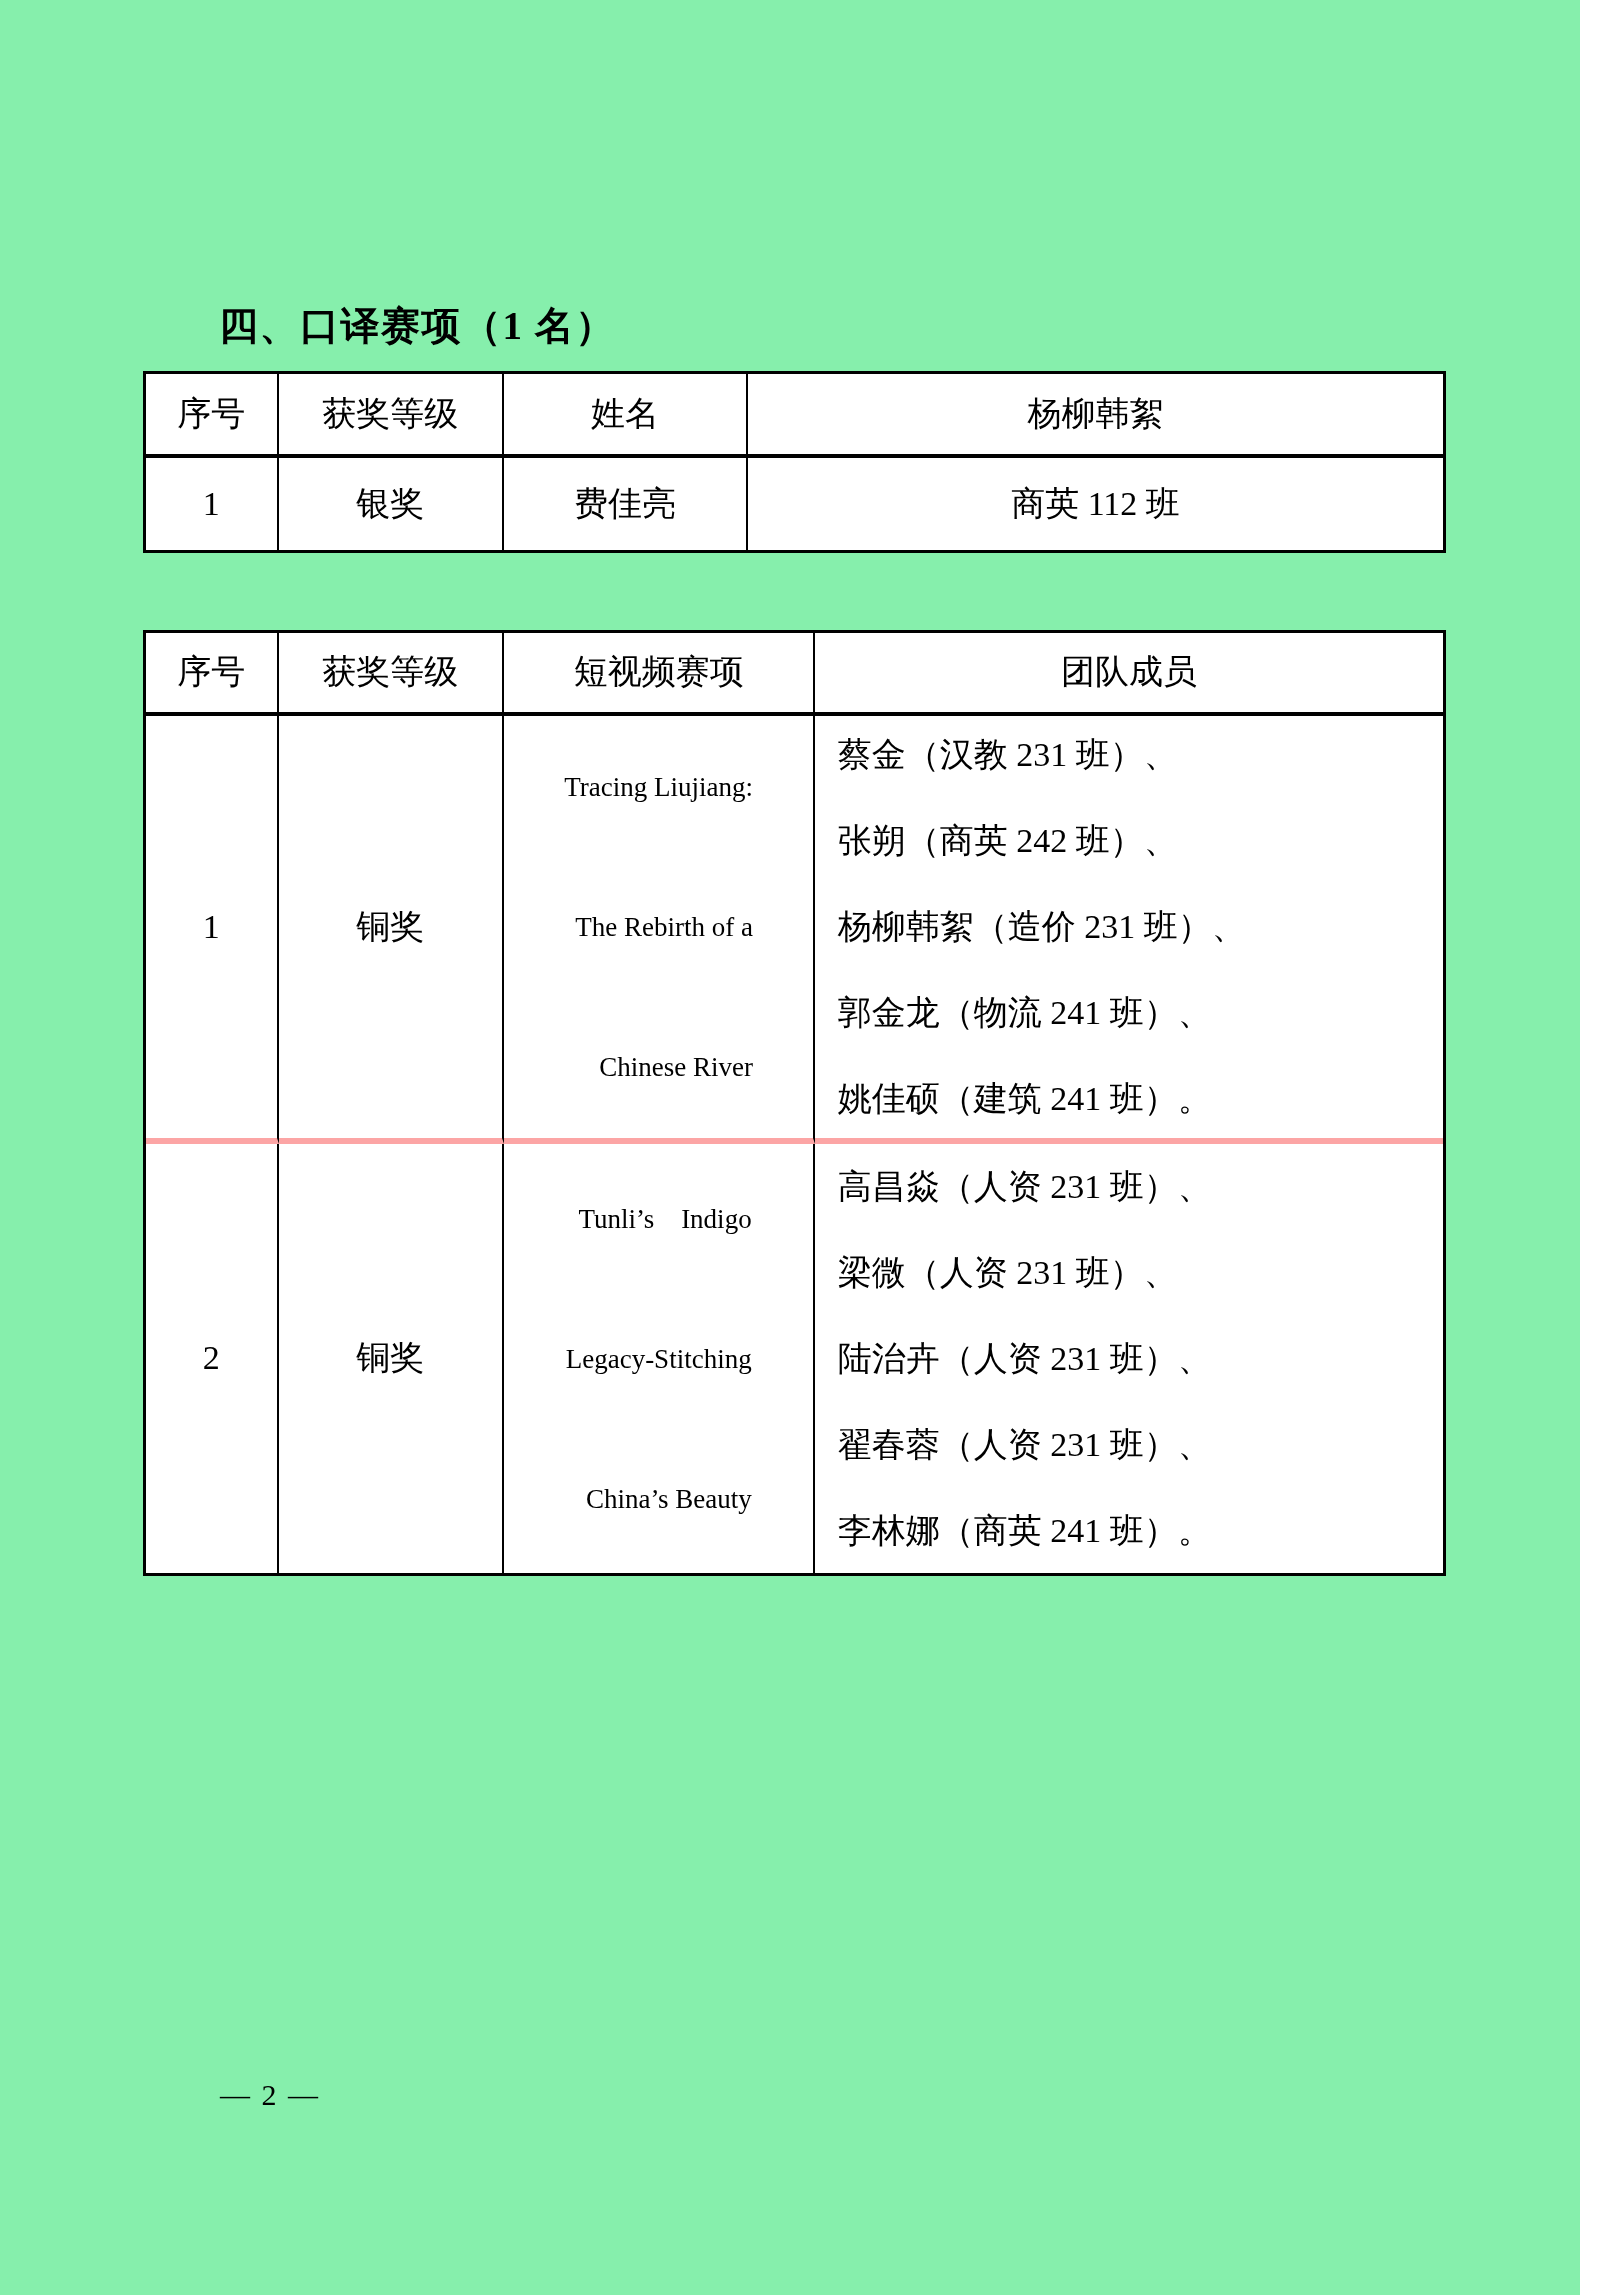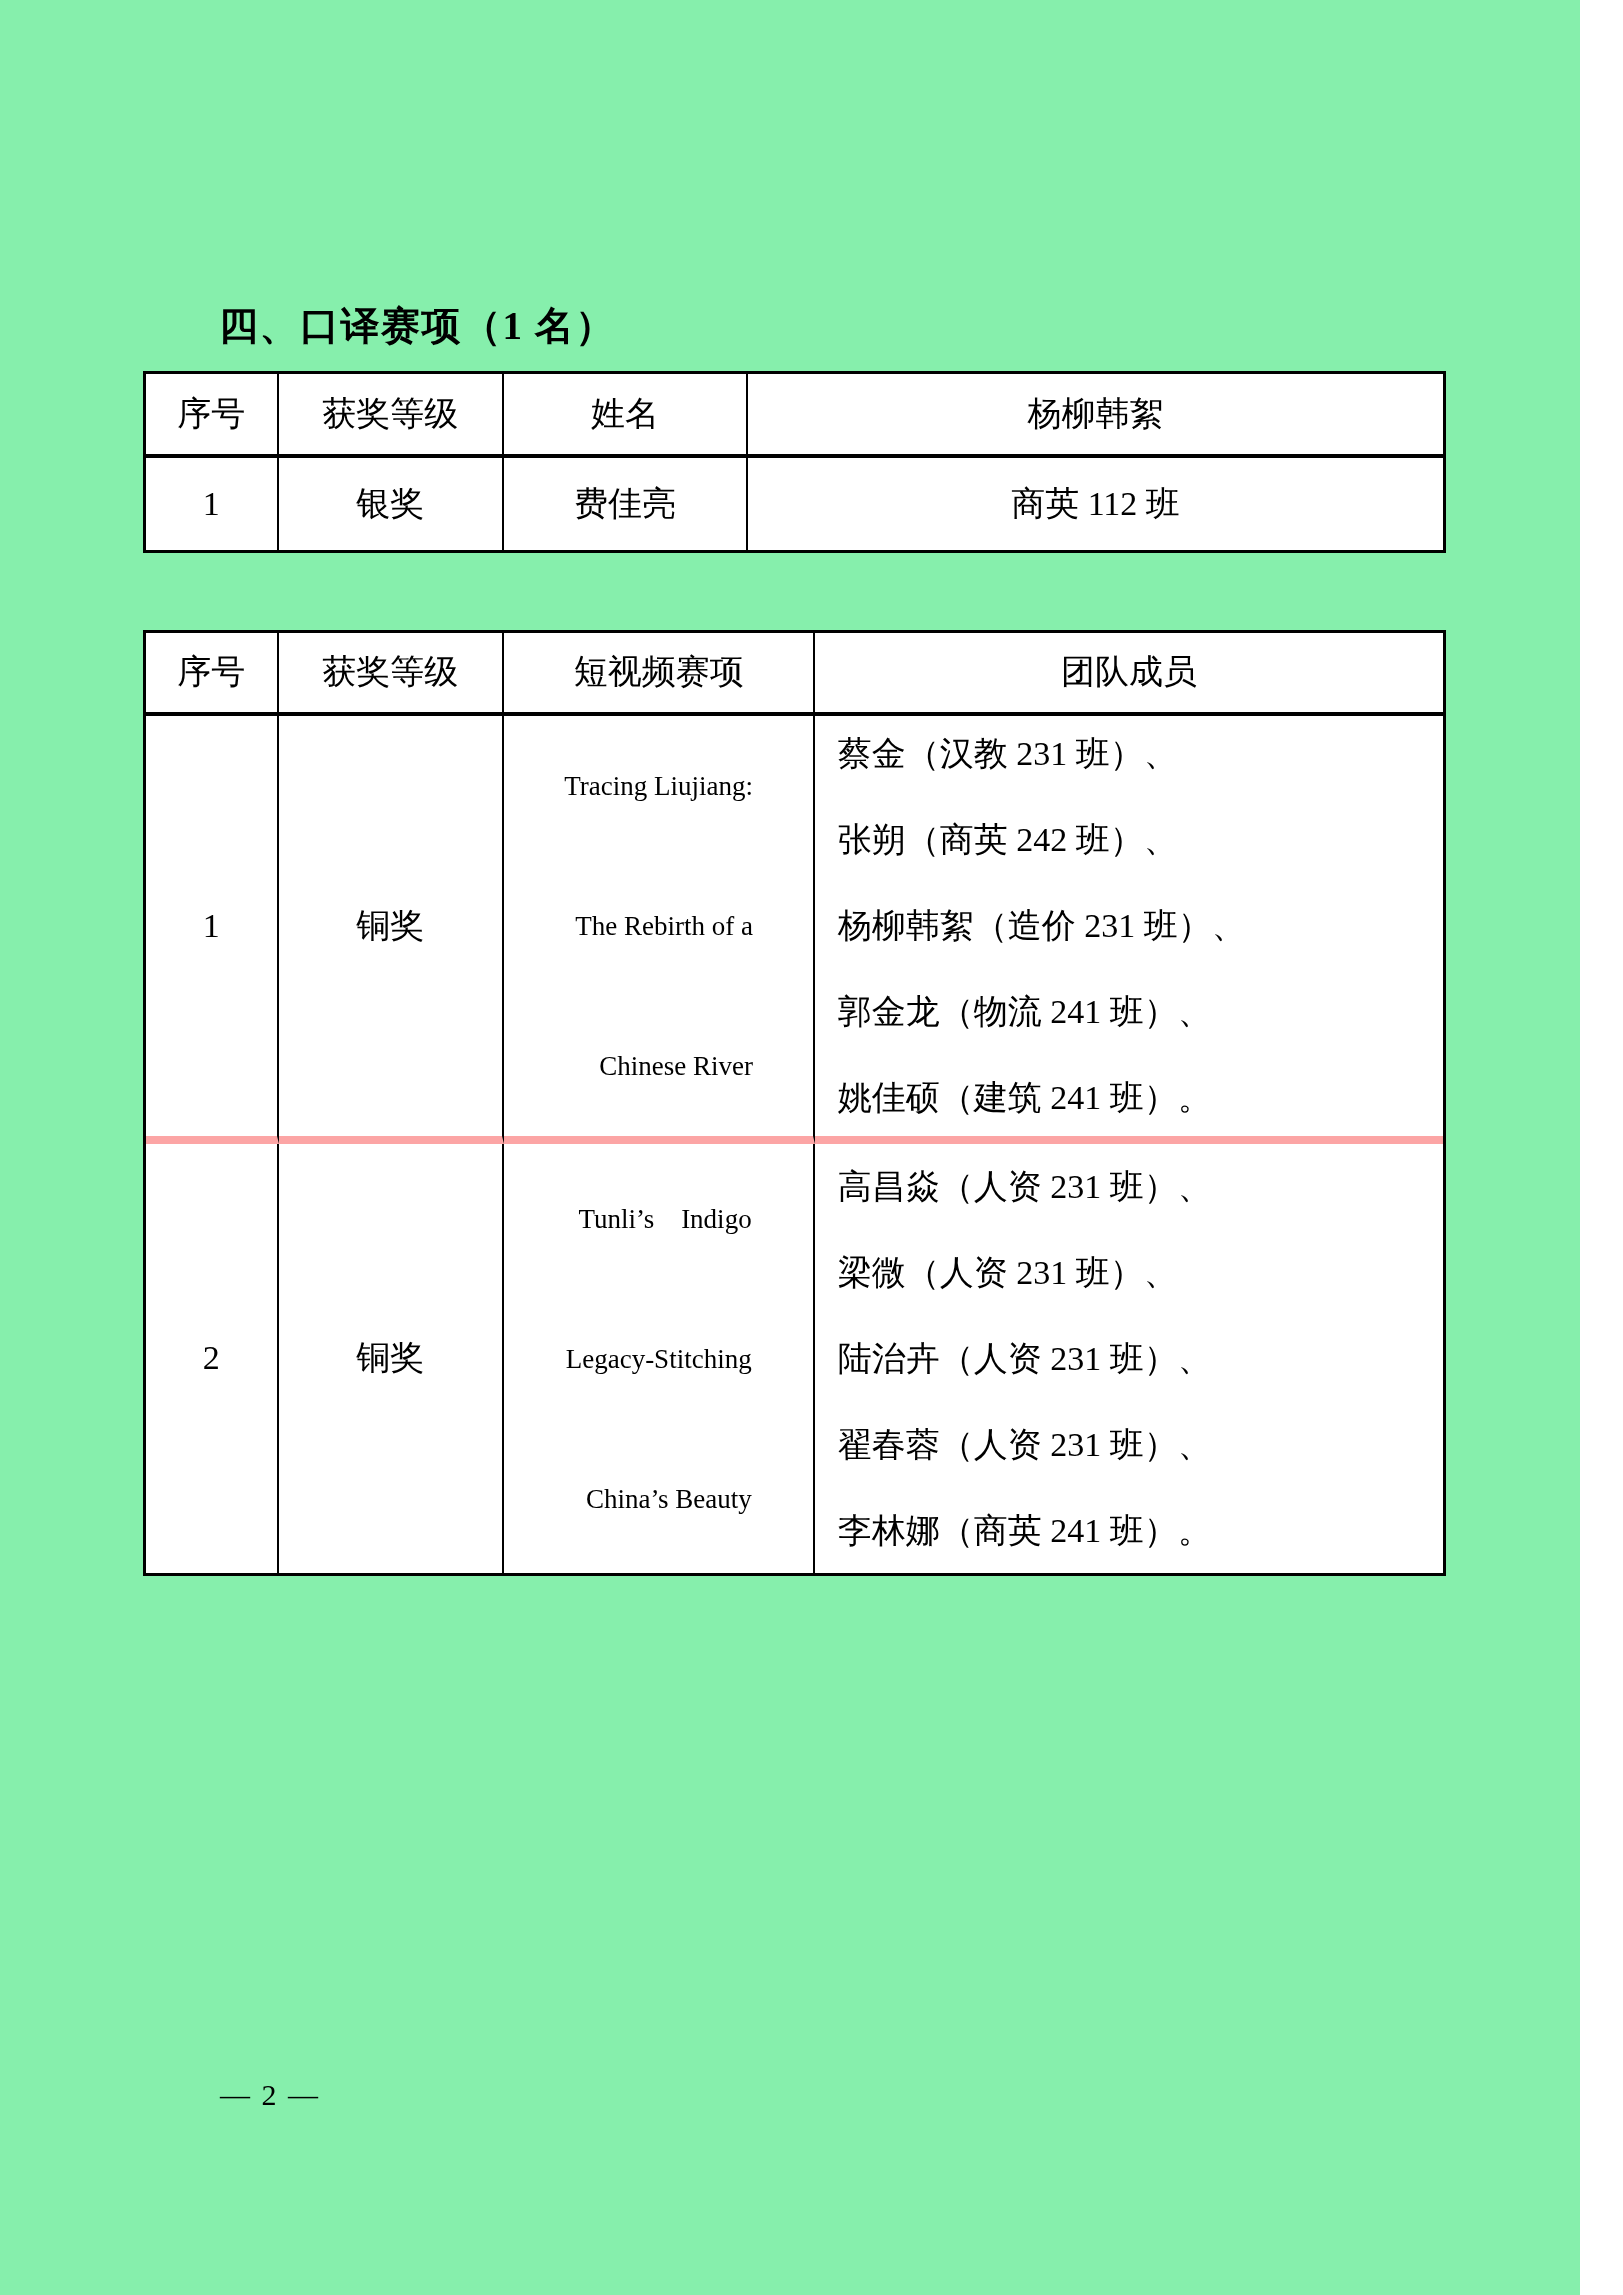--- a/index.html
+++ b/index.html
@@ -23,21 +23,21 @@
     top:371px;
     grid-template-columns:10.22% 17.39% 18.81% 53.58%;
     grid-template-rows:84px 92px;
   }
   #table-short-video {
     top:630px;
     grid-template-columns:10.22% 17.39% 23.99% 48.40%;
     grid-template-rows:83px 428px 429px;
   }
   .cell {
-    border-right:2px solid #000; border-bottom:8px solid #fca5a5;
+    border-right:2px solid #000; border-bottom:6px solid #fca5a5;
     display:flex; align-items:center; justify-content:center;
     text-align:center; font-size:34px; line-height:1.25; overflow:hidden;
   }
   .cell.last-col { border-right:none; }
   .cell.hdr      { border-bottom:4.1px solid #000; }
   .cell.last-row { border-bottom:none; }
   .pre { white-space:pre; }
   .members-cell { justify-content:flex-start; text-align:left; padding-left:22.5px; }
   .members-text { line-height:86px; font-size:34px; }
   .worktitle-text { line-height:140px; font-size:27px; text-align:right; }

